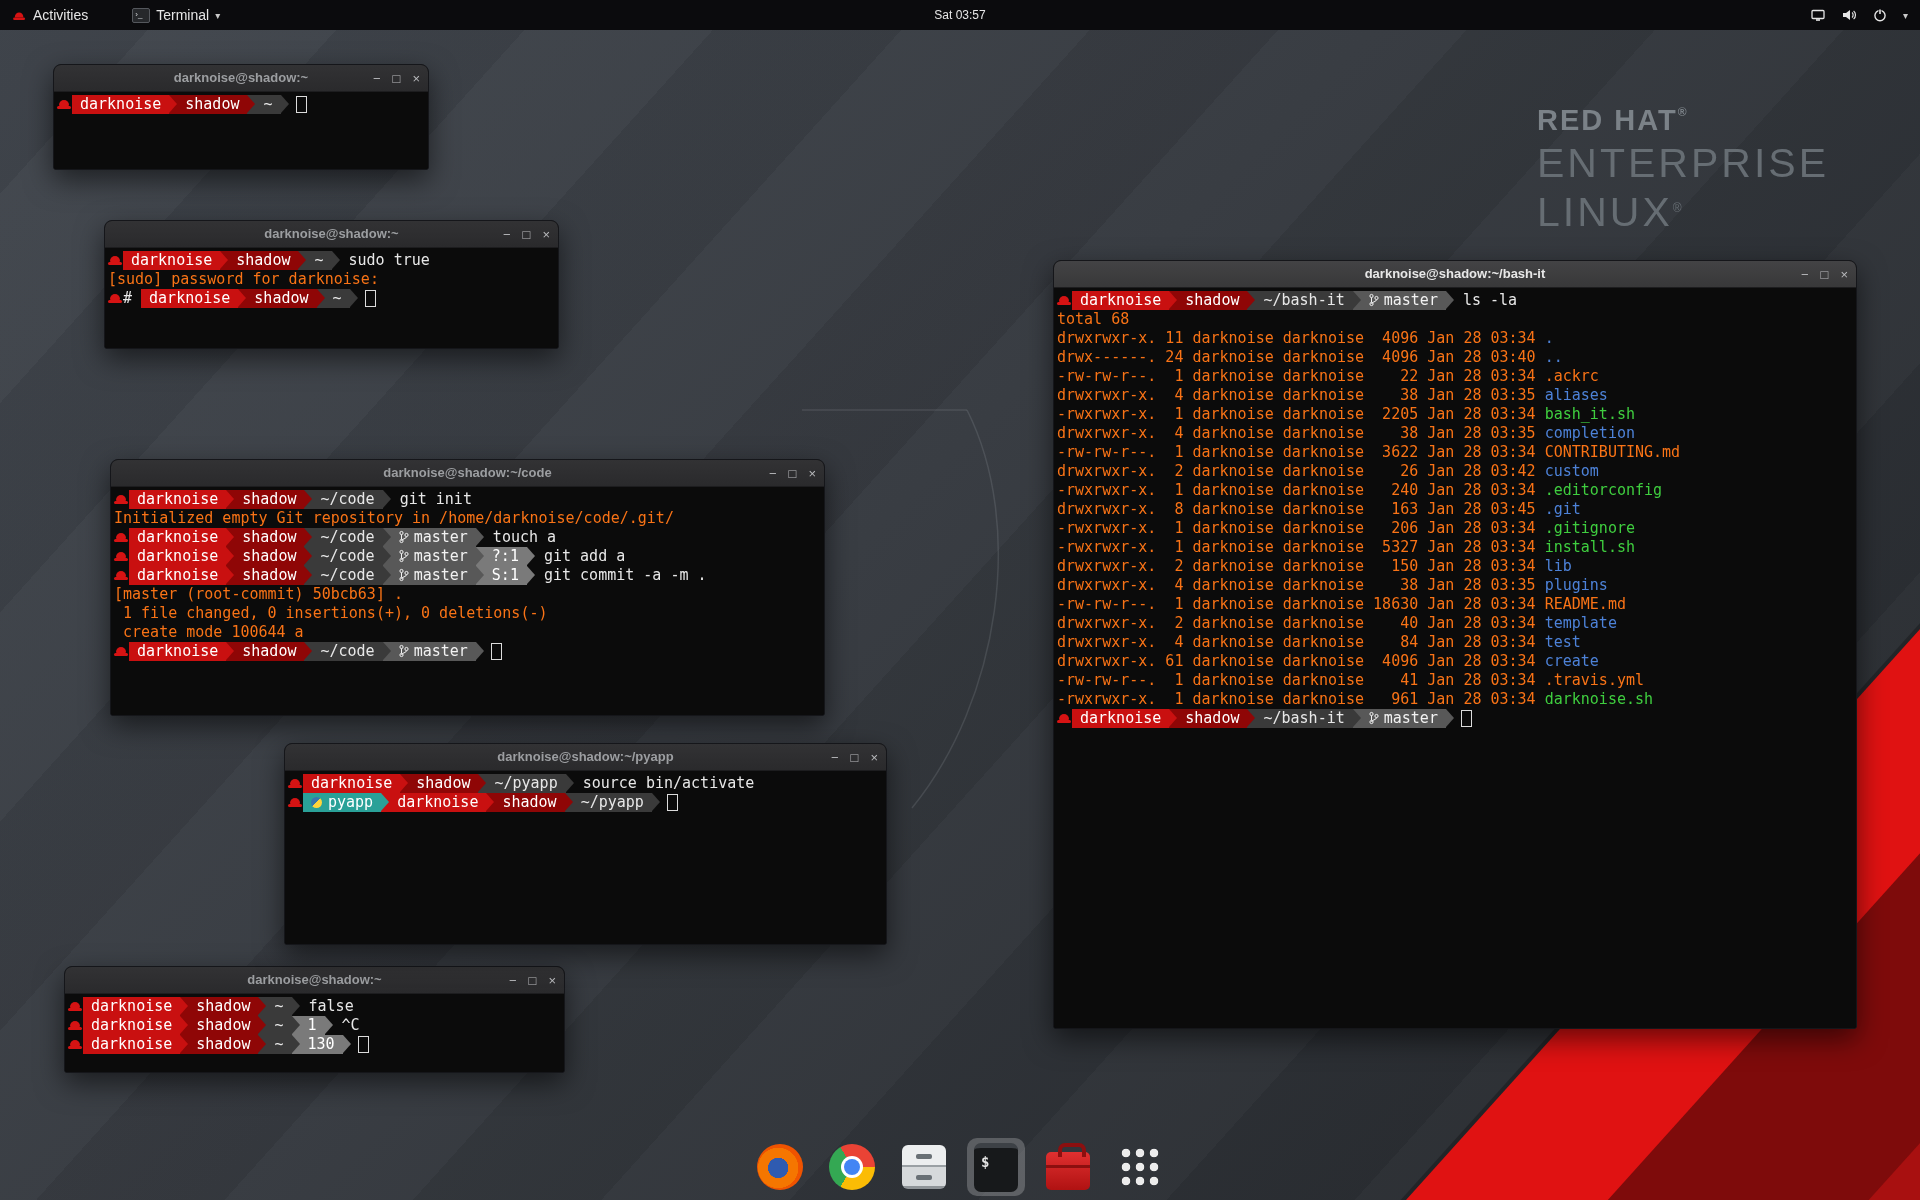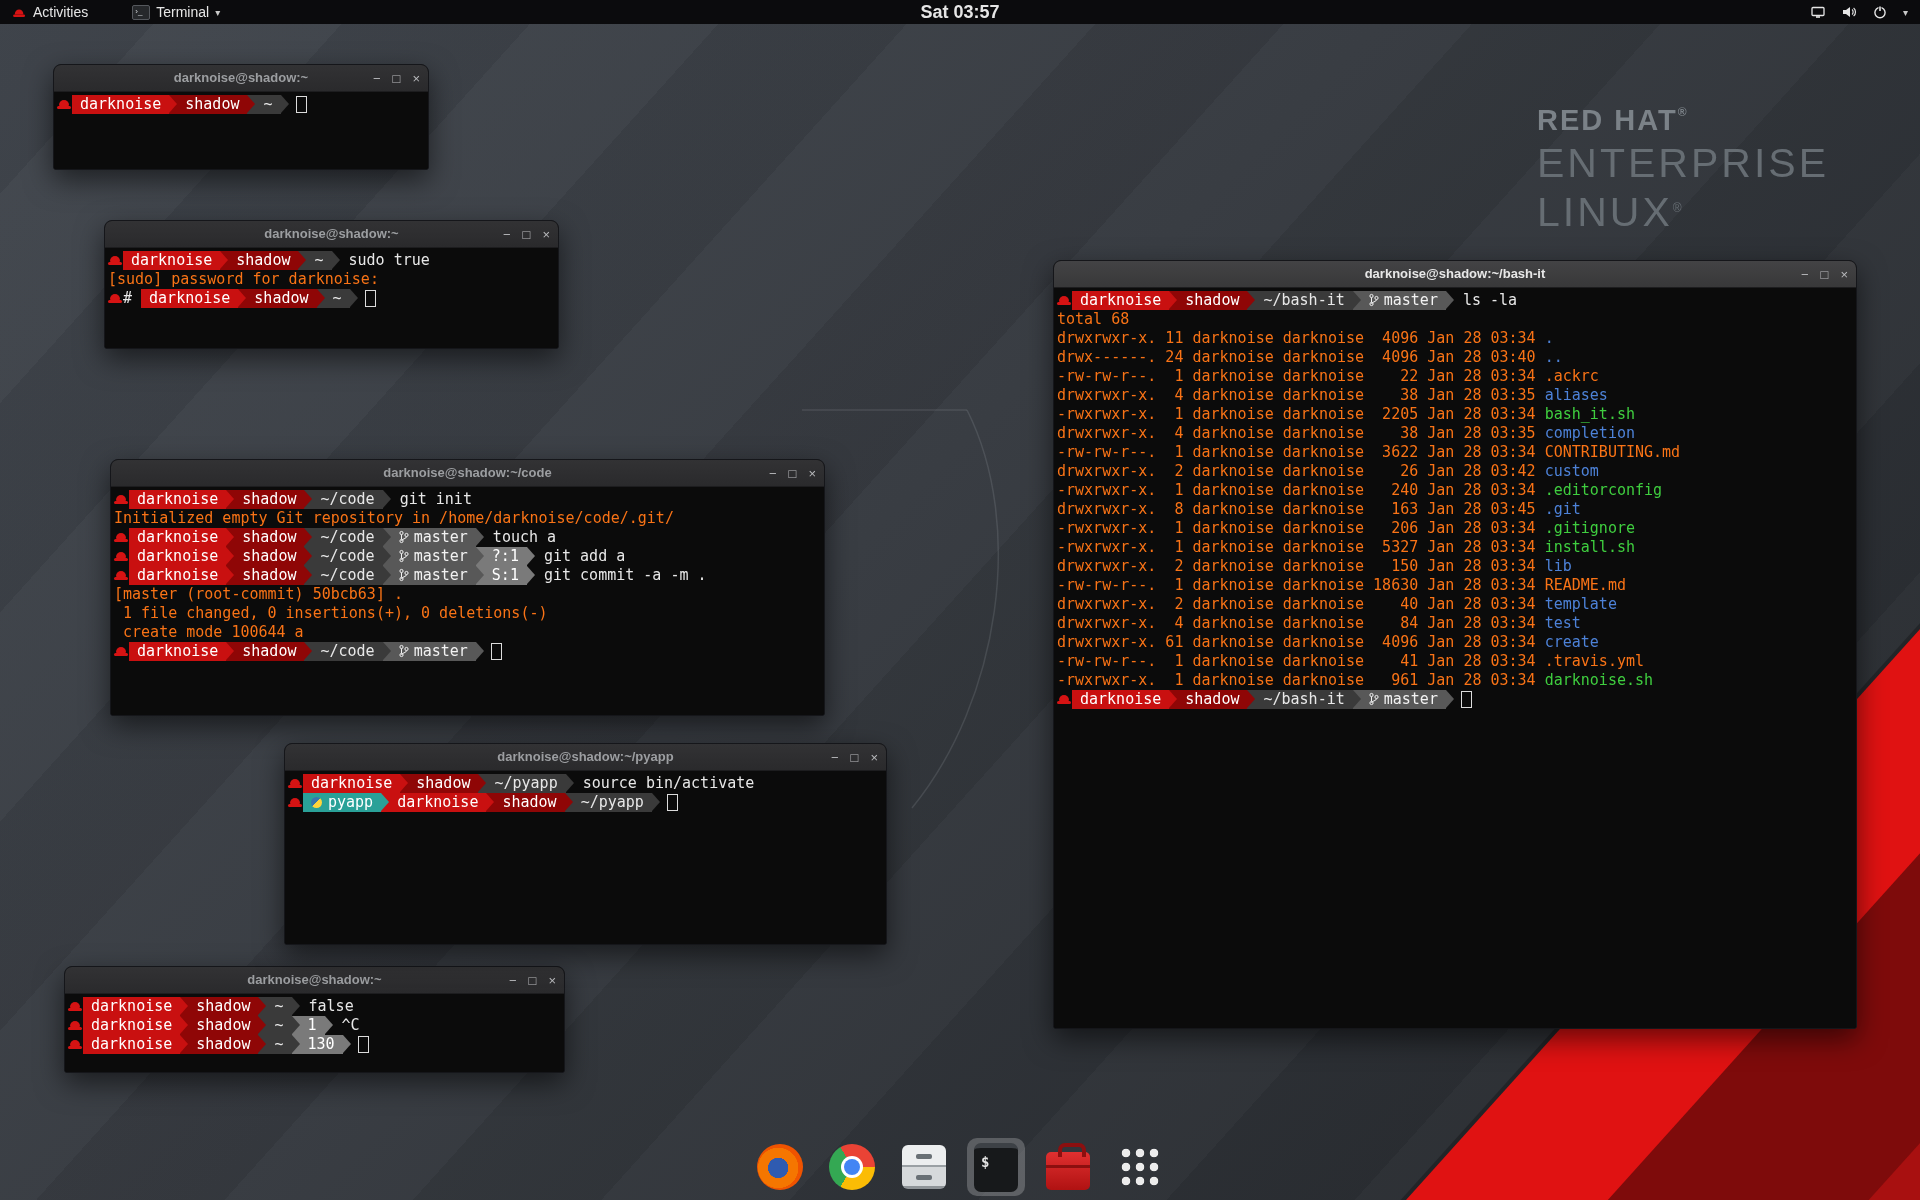--- a/index.html
+++ b/index.html
@@ -14,27 +14,27 @@
   .ribbon2{width:1700px;height:230px;background:#7e0b0b;left:990px;top:945px;transform:rotate(-48deg);}
   .ribbon1{width:1700px;height:150px;background:#e01212;left:900px;top:855px;transform:rotate(-48deg);
     box-shadow:0 -4px 0 rgba(0,0,0,0.25);}
   .wall-arcs{position:absolute;inset:0;pointer-events:none;}
   
   .branding{position:absolute;left:1537px;top:106px;color:#70777d;line-height:1;}
   .brand-row1{font-size:29px;font-weight:bold;letter-spacing:2px;color:#7b8288;}
   .brand-row2,.brand-row3{font-size:41px;letter-spacing:3px;margin-top:8px;color:#666d73;}
   .brand-sup{font-size:12px;vertical-align:14px;letter-spacing:0;}
   
-  .topbar{position:absolute;left:0;top:0;right:0;height:24px;background:#0b0b0d;
+  .topbar{position:absolute;left:0;top:0;right:0;height:30px;background:#0b0b0d;
     display:flex;align-items:center;color:#e6e6e6;font-size:14px;z-index:50;}
   .tb-left{display:flex;align-items:center;height:100%;}
   .tb-activities{display:flex;align-items:center;gap:6px;padding:0 12px;height:100%;}
   .tb-appmenu{display:flex;align-items:center;gap:6px;padding:0 10px;height:100%;margin-left:22px;}
   .tb-caret{font-size:10px;color:#c9c9c9;}
-  .tb-clock{position:absolute;left:50%;transform:translateX(-50%);font-weight:bold;font-size:18px;}
+  .tb-clock{position:absolute;left:50%;transform:translateX(-50%);font-weight:normal;font-size:12px;}
   .tb-right{margin-left:auto;display:flex;align-items:center;gap:15px;padding-right:12px;height:100%;}
   .term-mini{display:inline-block;width:16px;height:13px;background:#26282b;border:1px solid #55585d;
     border-radius:2px;position:relative;}
   .term-mini::before{content:"›_";position:absolute;left:2px;top:0px;font-size:8px;line-height:11px;color:#d4d7da;}
   
   .ic-redhat{display:inline-block;width:15px;height:19px;position:relative;vertical-align:top;}
   .ic-redhat::before{content:"";position:absolute;left:2px;top:5px;width:10px;height:6px;background:#d61313;border-radius:5px 5px 1px 1px;}
   .ic-redhat::after{content:"";position:absolute;left:0;top:11px;width:14px;height:3px;background:#d61313;border-radius:2px;}
   .hat-small{transform:scale(0.85);height:16px;}
   
@@ -270,20 +270,21 @@
       <div class="tline"><span class="t-out">drwxrwxr-x.  4 darknoise darknoise    38 Jan 28 03:35 </span><span class="t-dir">aliases</span></div>
       <div class="tline"><span class="t-out">-rwxrwxr-x.  1 darknoise darknoise  2205 Jan 28 03:34 </span><span class="t-exec">bash_it.sh</span></div>
       <div class="tline"><span class="t-out">drwxrwxr-x.  4 darknoise darknoise    38 Jan 28 03:35 </span><span class="t-dir">completion</span></div>
       <div class="tline"><span class="t-out">-rw-rw-r--.  1 darknoise darknoise  3622 Jan 28 03:34 </span><span class="t-out">CONTRIBUTING.md</span></div>
       <div class="tline"><span class="t-out">drwxrwxr-x.  2 darknoise darknoise    26 Jan 28 03:42 </span><span class="t-dir">custom</span></div>
       <div class="tline"><span class="t-out">-rwxrwxr-x.  1 darknoise darknoise   240 Jan 28 03:34 </span><span class="t-exec">.editorconfig</span></div>
       <div class="tline"><span class="t-out">drwxrwxr-x.  8 darknoise darknoise   163 Jan 28 03:45 </span><span class="t-dir">.git</span></div>
       <div class="tline"><span class="t-out">-rwxrwxr-x.  1 darknoise darknoise   206 Jan 28 03:34 </span><span class="t-exec">.gitignore</span></div>
       <div class="tline"><span class="t-out">-rwxrwxr-x.  1 darknoise darknoise  5327 Jan 28 03:34 </span><span class="t-exec">install.sh</span></div>
       <div class="tline"><span class="t-out">drwxrwxr-x.  2 darknoise darknoise   150 Jan 28 03:34 </span><span class="t-dir">lib</span></div>
+      <div class="tline"><span class="t-out">drwxrwxr-x.  4 darknoise darknoise    38 Jan 28 03:35 </span><span class="t-dir">plugins</span></div>
       <div class="tline"><span class="t-out">-rw-rw-r--.  1 darknoise darknoise 18630 Jan 28 03:34 </span><span class="t-out">README.md</span></div>
       <div class="tline"><span class="t-out">drwxrwxr-x.  2 darknoise darknoise    40 Jan 28 03:34 </span><span class="t-dir">template</span></div>
       <div class="tline"><span class="t-out">drwxrwxr-x.  4 darknoise darknoise    84 Jan 28 03:34 </span><span class="t-dir">test</span></div>
       <div class="tline"><span class="t-out">drwxrwxr-x. 61 darknoise darknoise  4096 Jan 28 03:34 </span><span class="t-dir">create</span></div>
       <div class="tline"><span class="t-out">-rw-rw-r--.  1 darknoise darknoise    41 Jan 28 03:34 </span><span class="t-out">.travis.yml</span></div>
       <div class="tline"><span class="t-out">-rwxrwxr-x.  1 darknoise darknoise   961 Jan 28 03:34 </span><span class="t-exec">darknoise.sh</span></div>
       <div class="tline"><span class="ic-redhat"></span><span class="seg" style="background: rgb(201, 16, 16); color: rgb(255, 255, 255);">darknoise</span><span class="arrw" style="background: rgb(143, 6, 6);"><span class="arr" style="border-left-color: rgb(201, 16, 16);"></span></span><span class="seg" style="background: rgb(143, 6, 6); color: rgb(255, 255, 255);">shadow</span><span class="arrw" style="background: rgb(58, 58, 58);"><span class="arr" style="border-left-color: rgb(143, 6, 6);"></span></span><span class="seg" style="background: rgb(58, 58, 58); color: rgb(232, 232, 232);">~/bash-it</span><span class="arrw" style="background: rgb(88, 88, 88);"><span class="arr" style="border-left-color: rgb(58, 58, 58);"></span></span><span class="seg" style="background: rgb(88, 88, 88); color: rgb(242, 242, 242);"><span class="ic-git-branch"><svg width="10" height="14" viewBox="0 0 10 14">
               <circle cx="2.5" cy="3" r="1.6" fill="none" stroke="#f2f2f2"></circle>
               <circle cx="2.5" cy="11" r="1.6" fill="none" stroke="#f2f2f2"></circle>
               <circle cx="7.5" cy="5" r="1.6" fill="none" stroke="#f2f2f2"></circle>

